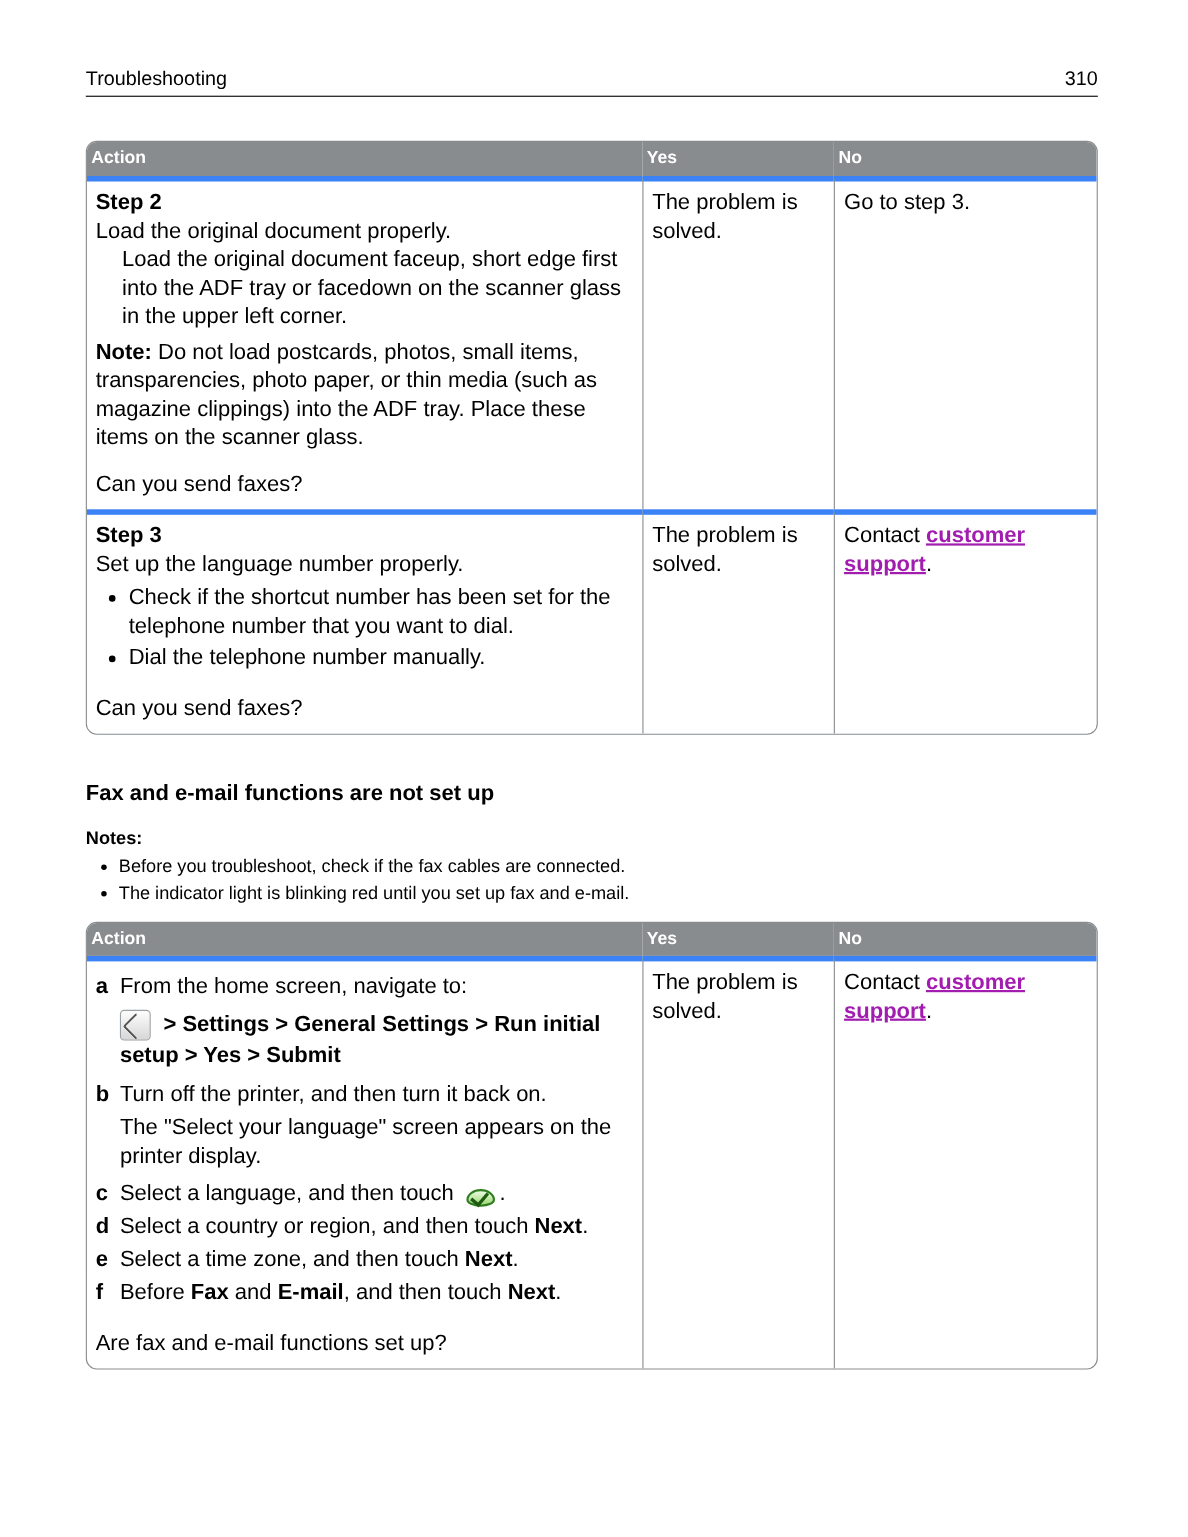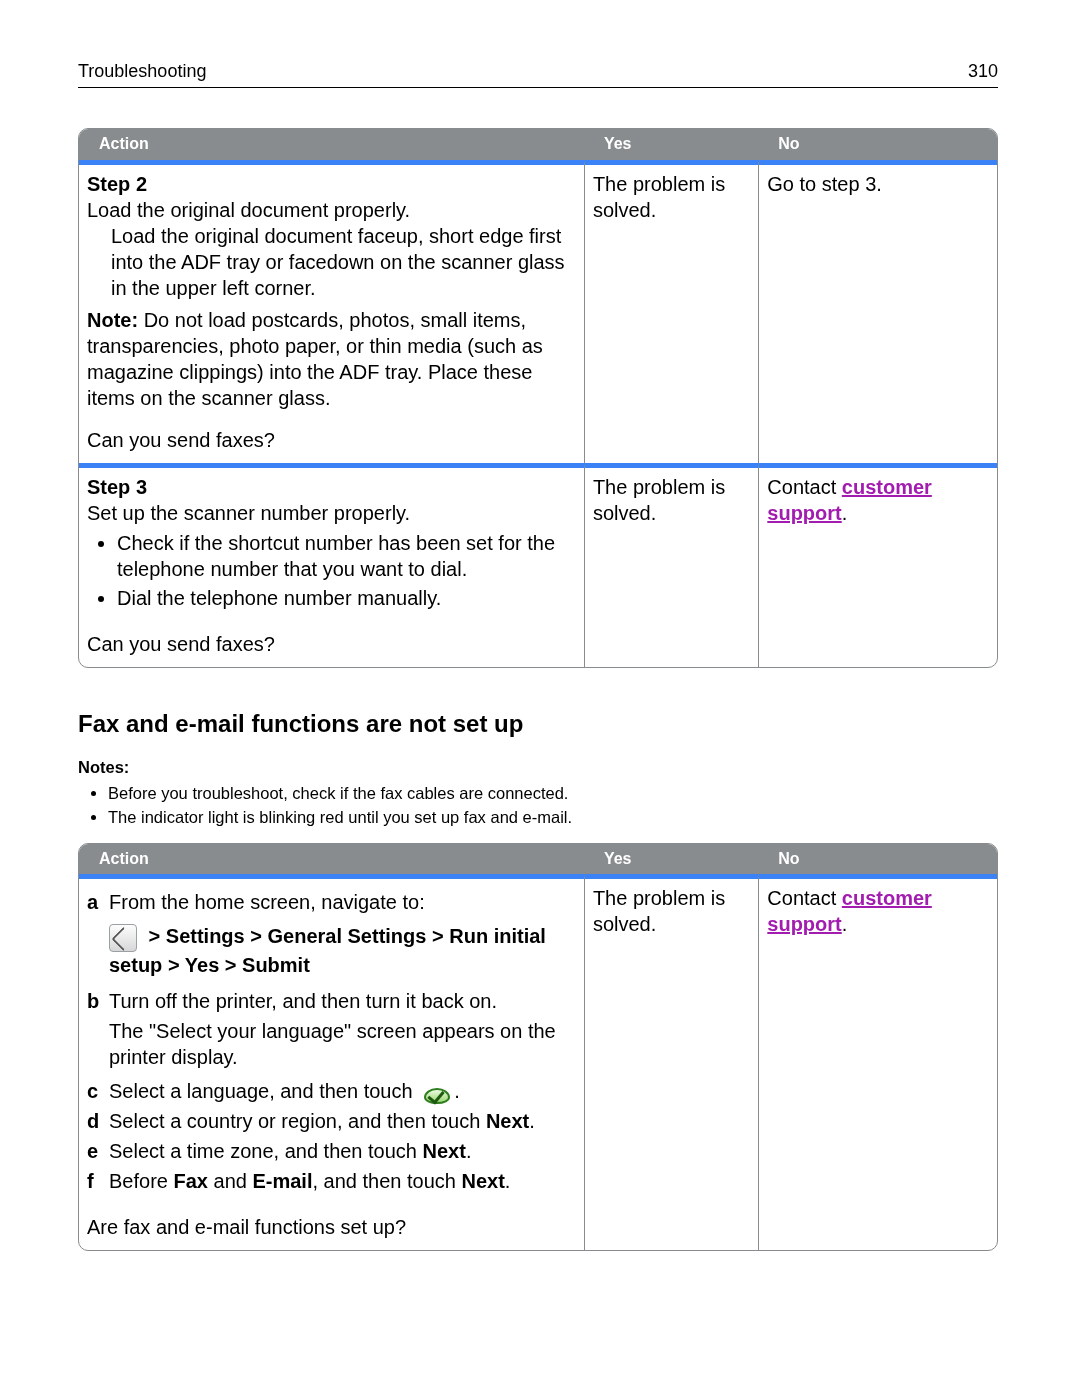--- a/index.html
+++ b/index.html
@@ -8,30 +8,30 @@
     margin:0;
     padding:60px 78px 60px 78px;
     color:#000;
     font-size:16.5px;
     line-height:1.3;
   }
   .page { width:920px; }
   .page-header { display:flex; justify-content:space-between; padding-bottom:4px; border-bottom:1px solid #000; margin-bottom:40px; }
   .page-header span { font-size:18px; }
   table.ts { width:100%; border-collapse:separate; border-spacing:0; border:1px solid #888c8e; border-radius:10px; overflow:hidden; }
-  table.ts th { background:#888c8e; color:#fff; font-weight:bold; text-align:left; padding:5px 20px; font-size:16px; }
+  table.ts th { background:#888c8e; color:#fff; font-weight:bold; text-align:left; padding:5px 4px; font-size:16px; }
   table.ts th:nth-child(1){ width:55%; }
   table.ts th:nth-child(2){ width:19%; }
   table.ts th:nth-child(3){ width:26%; }
   table.ts td { vertical-align:top; padding:6px 8px 10px 8px; border-top:5px solid #3b82f6; border-left:1px solid #888c8e; font-size:20px; }
   table.ts td:first-child { border-left:none; }
   .indent1 { padding-left:24px; }
   ul.bul { margin:4px 0 4px 30px; padding:0; }
   ul.bul li { margin:3px 0; }
-  h2.section { font-size:24px; font-weight:bold; margin:40px 0 18px 0; }
+  h2.section { font-size:20px; font-weight:bold; margin:40px 0 18px 0; }
   .notes-lbl { font-weight:bold; margin-bottom:4px; }
   a.link { color:#a21caf; text-decoration:underline; font-weight:bold; }
   .ol-letter { display:flex; margin:4px 0; }
   .ol-letter .lt { width:22px; font-weight:bold; flex:none; }
   .ol-letter .ct { flex:1; }
   .wrench {
     display:inline-block; width:26px; height:26px; vertical-align:middle;
     background:linear-gradient(#fdfdfd,#d7d7d7);
     border:1px solid #9aa0a4; border-radius:4px; position:relative; margin-right:6px;
   }
@@ -82,21 +82,21 @@
         </div>
         <div class="sp8"></div>
         <div>Can you send faxes?</div>
       </td>
       <td>The problem is solved.</td>
       <td>Go to step 3.</td>
     </tr>
     <tr>
       <td>
         <div><b>Step 3</b></div>
-        <div>Set up the scanner number properly.</div>
+        <div>Set up the language number properly.</div>
         <ul class="bul">
           <li>Check if the shortcut number has been set for the telephone number that you want to dial.</li>
           <li>Dial the telephone number manually.</li>
         </ul>
         <div class="sp8"></div>
         <div>Can you send faxes?</div>
       </td>
       <td>The problem is solved.</td>
       <td>
         <span>Contact </span><a href="#" class="link">customer support</a><span>.</span>

